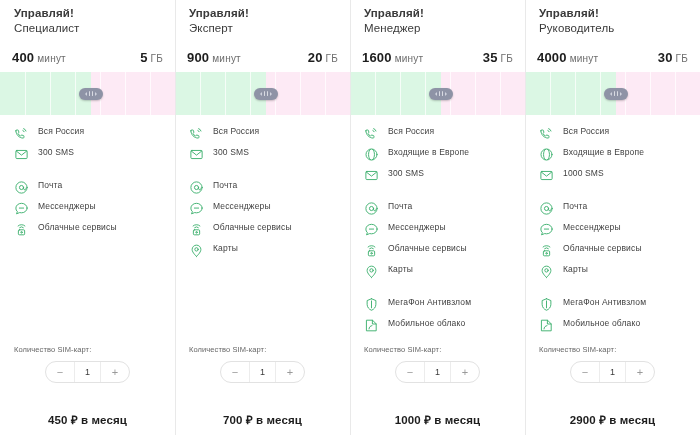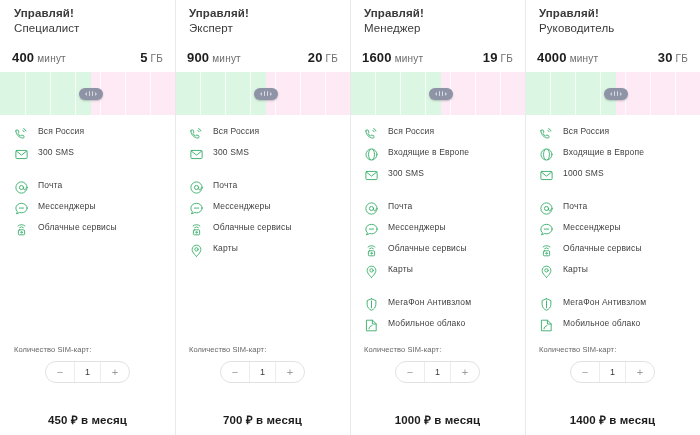--- a/index.html
+++ b/index.html
@@ -369,21 +369,21 @@
       <div class="head">
         <div class="brand">Управляй!</div>
         <div class="plan">Менеджер</div>
       </div>
       <div class="metrics">
         <div class="metric">
           <span class="num">1600</span>
           <span class="unit">минут</span>
         </div>
         <div class="metric">
-          <span class="num">19</span>
+          <span class="num">35</span>
           <span class="unit">ГБ</span>
         </div>
       </div>
       <div class="slider">
         <div class="track">
           <div class="green" style="width:52%"></div>
           <div class="pink" style="width:48%"></div>
         </div>
         <div class="ticks">
           <i style="left:14.3%"></i>
@@ -629,16 +629,16 @@
           </div>
         </div>
       </div>
       <div class="footer">
         <div class="sim-label">Количество SIM-карт:</div>
         <div class="stepper">
           <button>−</button>
           <span class="val">1</span>
           <button>+</button>
         </div>
-        <div class="price">1400 ₽ в месяц</div>
+        <div class="price">2900 ₽ в месяц</div>
       </div>
     </div>
   </div>
 
 </body></html>

